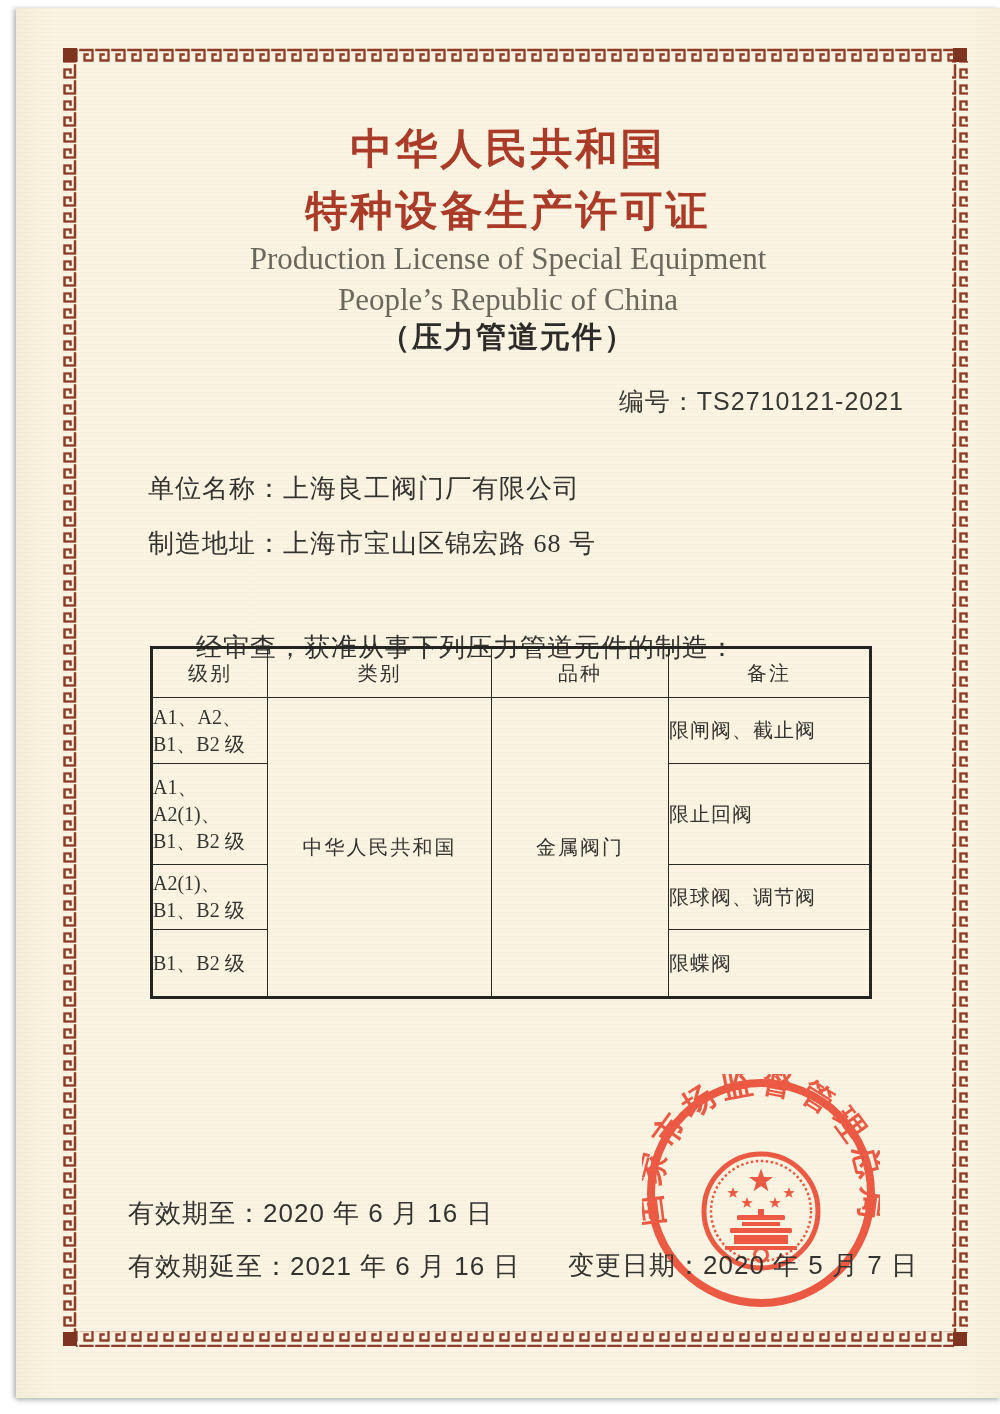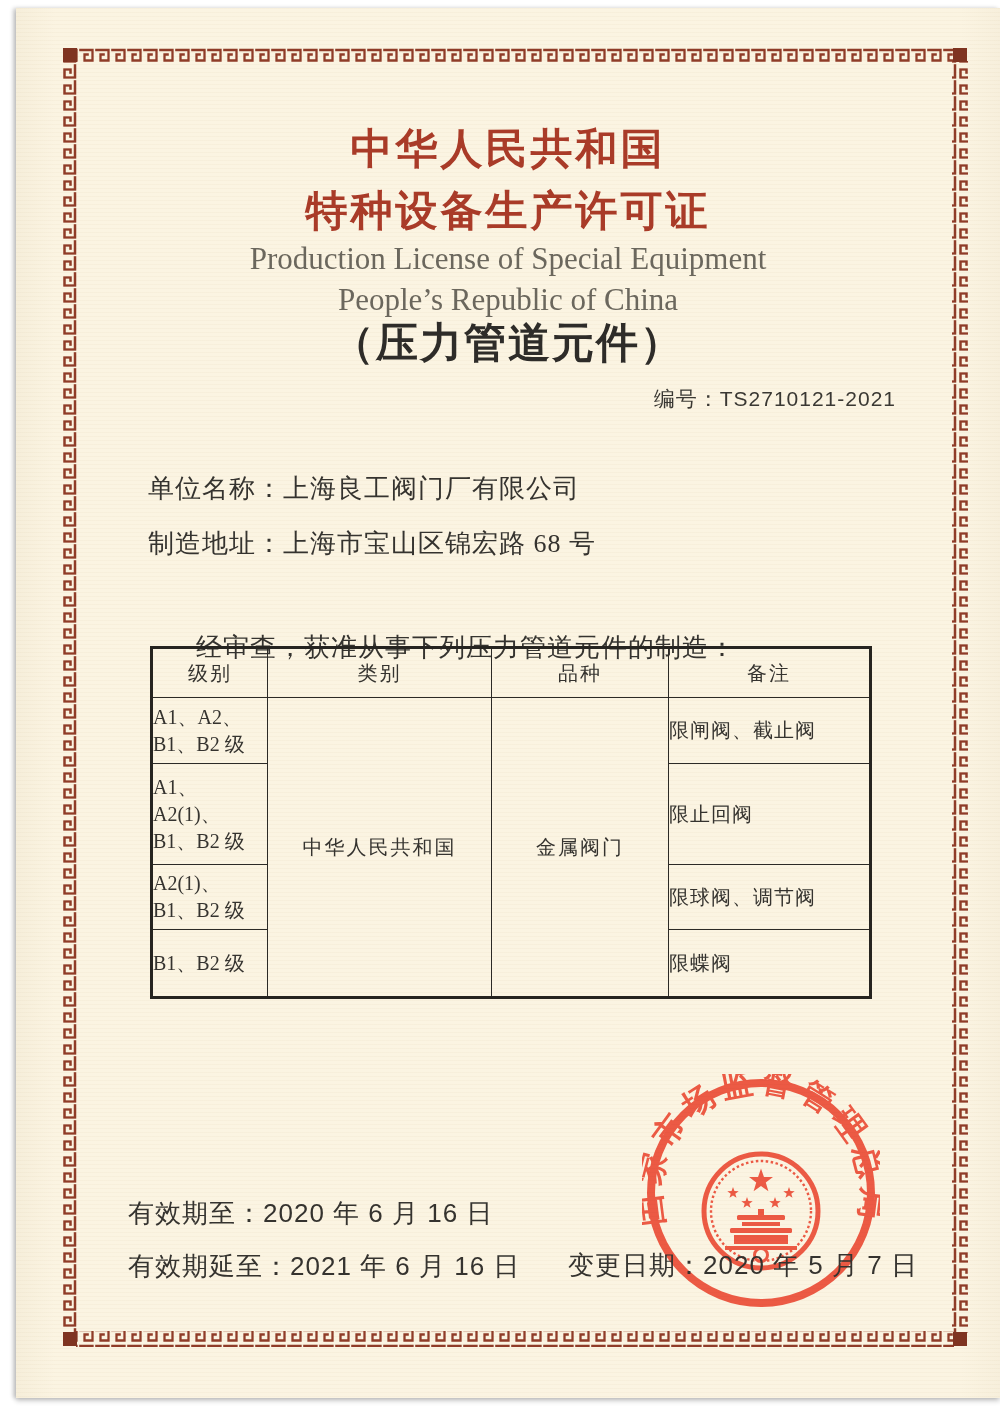--- a/index.html
+++ b/index.html
@@ -11,24 +11,24 @@
     position:absolute;left:16px;top:8px;width:984px;height:1390px;
     background:
       repeating-linear-gradient(180deg, rgba(214,196,160,.10) 0 1px, rgba(0,0,0,0) 1px 4px),
       linear-gradient(90deg,#f6eeda 0%,#fbf4e2 4%,#fbf4e2 96%,#f7efdc 100%);
     box-shadow:-3px 0 4px rgba(0,0,0,.18), 0 3px 5px rgba(0,0,0,.20);
   }
   .frame{position:absolute;left:46px;top:39px;}
   .center{position:absolute;left:0;width:100%;text-align:center;}
   .t-cn{font-family:"Liberation Sans","DejaVu Sans",sans-serif;font-weight:bold;color:#a93b28;font-size:42px;letter-spacing:3px;line-height:1;}
   .t-en{color:#6b675d;font-size:31px;line-height:1;}
-  .t-sub{color:#2e2c29;font-size:42px;font-weight:bold;line-height:1;letter-spacing:2px;}
+  .t-sub{color:#2e2c29;font-size:30px;font-weight:bold;line-height:1;letter-spacing:2px;}
   .line{position:absolute;font-size:26px;color:#35332f;letter-spacing:1px;white-space:nowrap;}
   .num{font-family:"Liberation Sans","DejaVu Sans",sans-serif;}
-  .license-no{position:absolute;top:377px;right:104px;font-size:21px;color:#3a3833;letter-spacing:1px;}
+  .license-no{position:absolute;top:377px;right:96px;font-size:25px;color:#3a3833;letter-spacing:1px;}
   table.grid{
     position:absolute;left:134px;top:638px;border-collapse:collapse;table-layout:fixed;
     border:3px solid #262420;color:#35332f;
   }
   table.grid td,table.grid th{
     border:1.7px solid #2c2a26;font-weight:normal;font-size:20px;
     padding:0;vertical-align:middle;
   }
   th.hdr{text-align:center;font-size:26px;letter-spacing:2px;}
   td.level{text-align:left;padding-left:7px;white-space:pre-line;line-height:1.35;}

